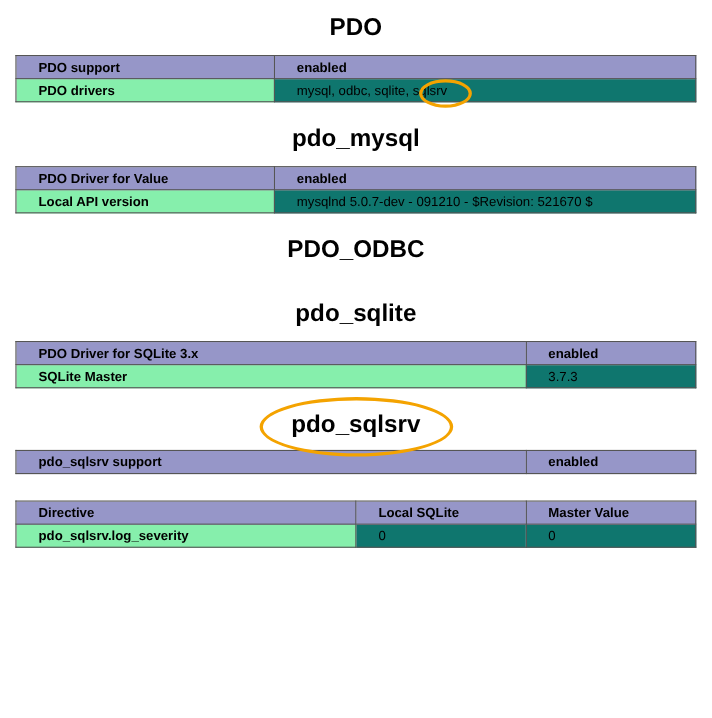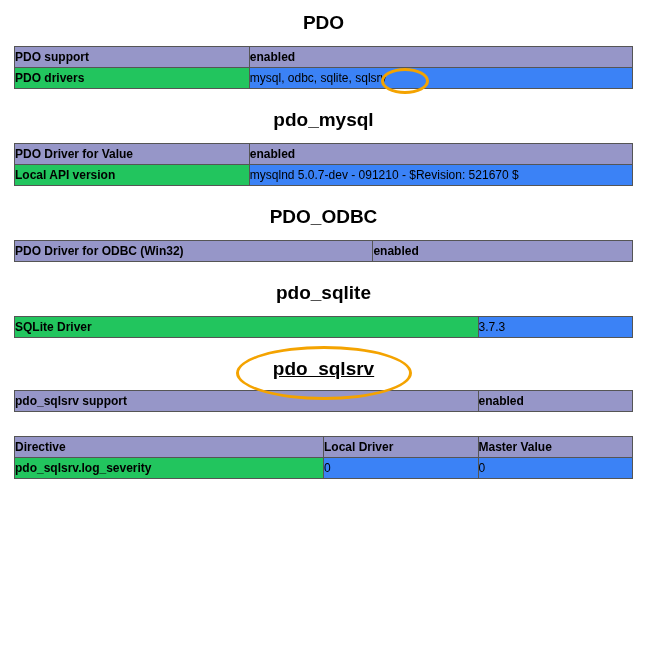--- a/index.html
+++ b/index.html
@@ -6,52 +6,52 @@
     font-family: Verdana, Geneva, sans-serif;
     font-size: 12px;
     background: #ffffff;
     margin: 0;
     padding: 8px 14px;
     width: 647px;
     box-sizing: border-box;
   }
   h2.section-title {
     text-align: center;
-    font-size: 19px;
+    font-size: 22px;
     font-weight: bold;
     margin: 4px 0 12px 0;
     color: #000;
   }
   table.infotable {
     width: 100%;
     border-collapse: collapse;
     margin-bottom: 20px;
     table-layout: fixed;
   }
   table.infotable th,
   table.infotable td {
     border: 1px solid #555;
-    padding: 3px 0;
+    padding: 3px 20px;
     text-align: left;
     vertical-align: middle;
     word-wrap: break-word;
   }
   th.hdr {
     background: #9696c8;
     font-weight: bold;
     text-align: center;
     font-size: 12px;
   }
   td.label {
-    background: #22c55e;
+    background: #86efac;
     font-weight: bold;
     font-size: 12px;
   }
   td.value {
-    background: #3b82f6;
+    background: #0f766e;
     font-size: 12px;
   }
   .rel {
     position: relative;
   }
   .circle-overlay {
     position: absolute;
     border: 3px solid #f4a300;
     border-radius: 50%;
     pointer-events: none;
@@ -112,43 +112,43 @@
 </tbody>
   </table>
 
 <h2 class="section-title">PDO_ODBC</h2>
 <table class="infotable">
   <colgroup>
       <col style="width:58%">
       <col style="width:42%">
     </colgroup>
   <tbody>
-      <tr>
-    <th class="hdr">PDO Driver for ODBC (Win32)</th>
-    <th class="hdr">enabled</th>
-  </tr>
 </tbody>
   </table>
 
 <h2 class="section-title">pdo_sqlite</h2>
 <table class="infotable">
   <colgroup>
       <col style="width:75%">
       <col style="width:25%">
     </colgroup>
   <tbody>
+      <tr>
+    <th class="hdr">PDO Driver for SQLite 3.x</th>
+    <th class="hdr">enabled</th>
+  </tr>
   <tr>
-    <td class="label">SQLite Driver</td>
+    <td class="label">SQLite Master</td>
     <td class="value">3.7.3</td>
   </tr>
 </tbody>
   </table>
 
 <div class="rel" style="margin-top:10px; margin-bottom:10px;">
-  <h2 class="section-title" style="margin:0;text-decoration:underline;">pdo_sqlsrv</h2>
+  <h2 class="section-title" style="margin:0;">pdo_sqlsrv</h2>
   <div class="circle-overlay big-circle"></div>
 </div>
 
 <table class="infotable" style="margin-bottom:24px;">
   <colgroup>
       <col style="width:75%">
       <col style="width:25%">
     </colgroup>
   <tbody>
       <tr>
@@ -160,21 +160,21 @@
 
 <table class="infotable">
   <colgroup>
       <col style="width:50%">
       <col style="width:25%">
       <col style="width:25%">
     </colgroup>
   <tbody>
       <tr>
     <th class="hdr">Directive</th>
-    <th class="hdr">Local Driver</th>
+    <th class="hdr">Local SQLite</th>
     <th class="hdr">Master Value</th>
   </tr>
   <tr>
     <td class="label">pdo_sqlsrv.log_severity</td>
     <td class="value">0</td>
     <td class="value">0</td>
   </tr>
 </tbody>
   </table>
 

